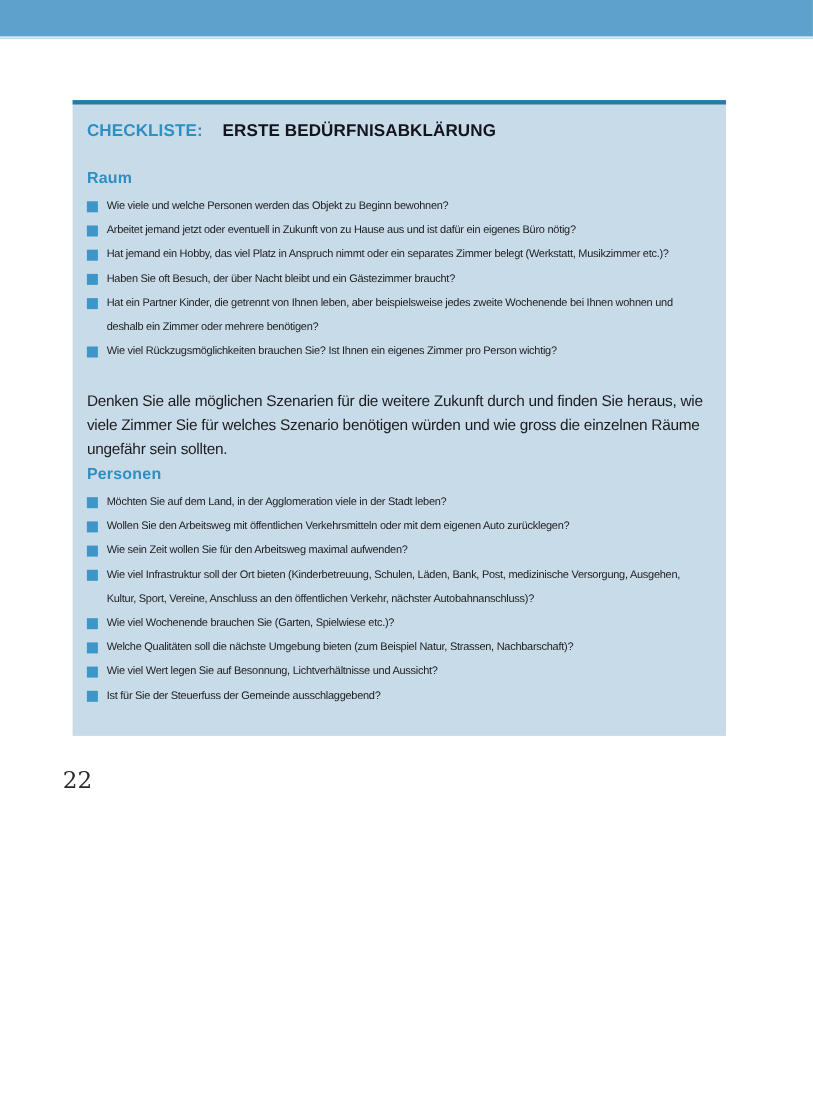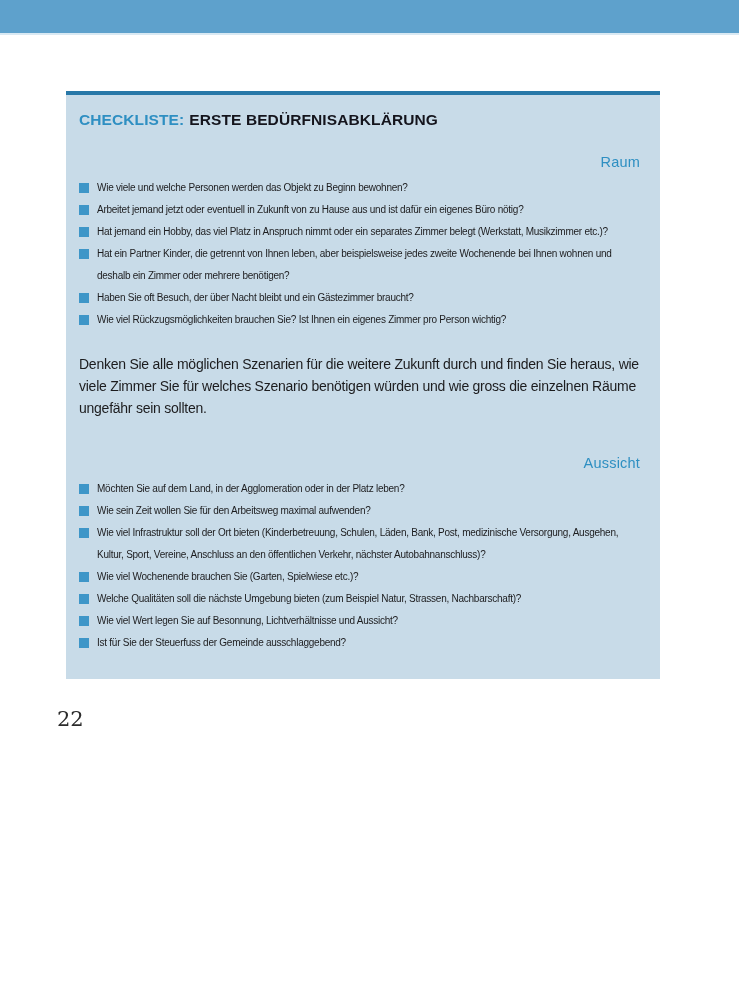--- a/index.html
+++ b/index.html
@@ -34,29 +34,28 @@
   }
   .box-title{
     margin:0 0 25px 0;
     font-size:15.5px;
     font-weight:bold;
     letter-spacing:0.1px;
     color:#14141c;
   }
   .box-title .label{
     color:var(--heading-blue);
-    margin-right:5px;
+    margin-right:18px;
   }
   h2.section-heading{
     margin:2px 0 7px 0;
     font-size:14.5px;
-    font-weight:normal;
+    font-weight:bold;
     color:var(--heading-blue);
     letter-spacing:0.2px;
-    text-align:right;
   }
   ul.check-list{
     list-style:none;
     margin:0;
     padding:0;
   }
   ul.check-list li{
     position:relative;
     padding-left:18px;
     font-size:10px;
@@ -64,21 +63,21 @@
     letter-spacing:-0.25px;
     color:var(--body-text);
   }
   ul.check-list li .sq{
     position:absolute;
     left:0;top:6px;
     width:10px;height:10px;
     background:var(--bullet-blue);
   }
   p.note{
-    margin:22px 0 36px 0;
+    margin:22px 0 4px 0;
     font-size:14px;
     line-height:22px;
     letter-spacing:-0.25px;
     color:var(--body-text);
   }
   .page-footer{
     margin:28px 0 0 57px;
   }
   .page-number{
     font-family:"DejaVu Serif","Liberation Serif",serif;
@@ -96,28 +95,29 @@
   <section class="checklist-box">
     <h1 class="box-title">
       <span class="label">CHECKLISTE:</span><span class="title-text">ERSTE BEDÜRFNISABKLÄRUNG</span>
     </h1>
     <div id="blocks">
         <h2 class="section-heading">Raum</h2>
         <ul class="check-list">
           <li><span class="sq"></span><span>Wie viele und welche Personen werden das Objekt zu Beginn bewohnen?</span></li>
           <li><span class="sq"></span><span>Arbeitet jemand jetzt oder eventuell in Zukunft von zu Hause aus und ist dafür ein eigenes Büro nötig?</span></li>
           <li><span class="sq"></span><span>Hat jemand ein Hobby, das viel Platz in Anspruch nimmt oder ein separates Zimmer belegt (Werkstatt, Musikzimmer etc.)?</span></li>
+          <li><span class="sq"></span><span>Haben Sie oft Besuch, der über Nacht bleibt und ein Gästezimmer braucht?</span></li>
           <li><span class="sq"></span><span>Hat ein Partner Kinder, die getrennt von Ihnen leben, aber beispielsweise jedes zweite Wochenende bei Ihnen wohnen und deshalb ein Zimmer oder mehrere benötigen?</span></li>
-          <li><span class="sq"></span><span>Haben Sie oft Besuch, der über Nacht bleibt und ein Gästezimmer braucht?</span></li>
           <li><span class="sq"></span><span>Wie viel Rückzugsmöglichkeiten brauchen Sie? Ist Ihnen ein eigenes Zimmer pro Person wichtig?</span></li>
         </ul>
         <p class="note">Denken Sie alle möglichen Szenarien für die weitere Zukunft durch und finden Sie heraus, wie viele Zimmer Sie für welches Szenario benötigen würden und wie gross die einzelnen Räume ungefähr sein sollten.</p>
-        <h2 class="section-heading">Aussicht</h2>
+        <h2 class="section-heading">Personen</h2>
         <ul class="check-list">
-          <li><span class="sq"></span><span>Möchten Sie auf dem Land, in der Agglomeration oder in der Platz leben?</span></li>
+          <li><span class="sq"></span><span>Möchten Sie auf dem Land, in der Agglomeration viele in der Stadt leben?</span></li>
+          <li><span class="sq"></span><span>Wollen Sie den Arbeitsweg mit öffentlichen Verkehrsmitteln oder mit dem eigenen Auto zurücklegen?</span></li>
           <li><span class="sq"></span><span>Wie sein Zeit wollen Sie für den Arbeitsweg maximal aufwenden?</span></li>
           <li><span class="sq"></span><span>Wie viel Infrastruktur soll der Ort bieten (Kinderbetreuung, Schulen,  Läden, Bank, Post, medizinische Versorgung, Ausgehen, Kultur, Sport, Vereine, Anschluss an den öffentlichen Verkehr, nächster Autobahnanschluss)?</span></li>
           <li><span class="sq"></span><span>Wie viel Wochenende brauchen Sie (Garten, Spielwiese etc.)?</span></li>
           <li><span class="sq"></span><span>Welche Qualitäten soll die nächste Umgebung bieten (zum Beispiel Natur, Strassen, Nachbarschaft)?</span></li>
           <li><span class="sq"></span><span>Wie viel Wert legen Sie auf Besonnung, Lichtverhältnisse und Aussicht?</span></li>
           <li><span class="sq"></span><span>Ist für Sie der Steuerfuss der Gemeinde ausschlaggebend?</span></li>
         </ul>
       </div>
   </section>
 

